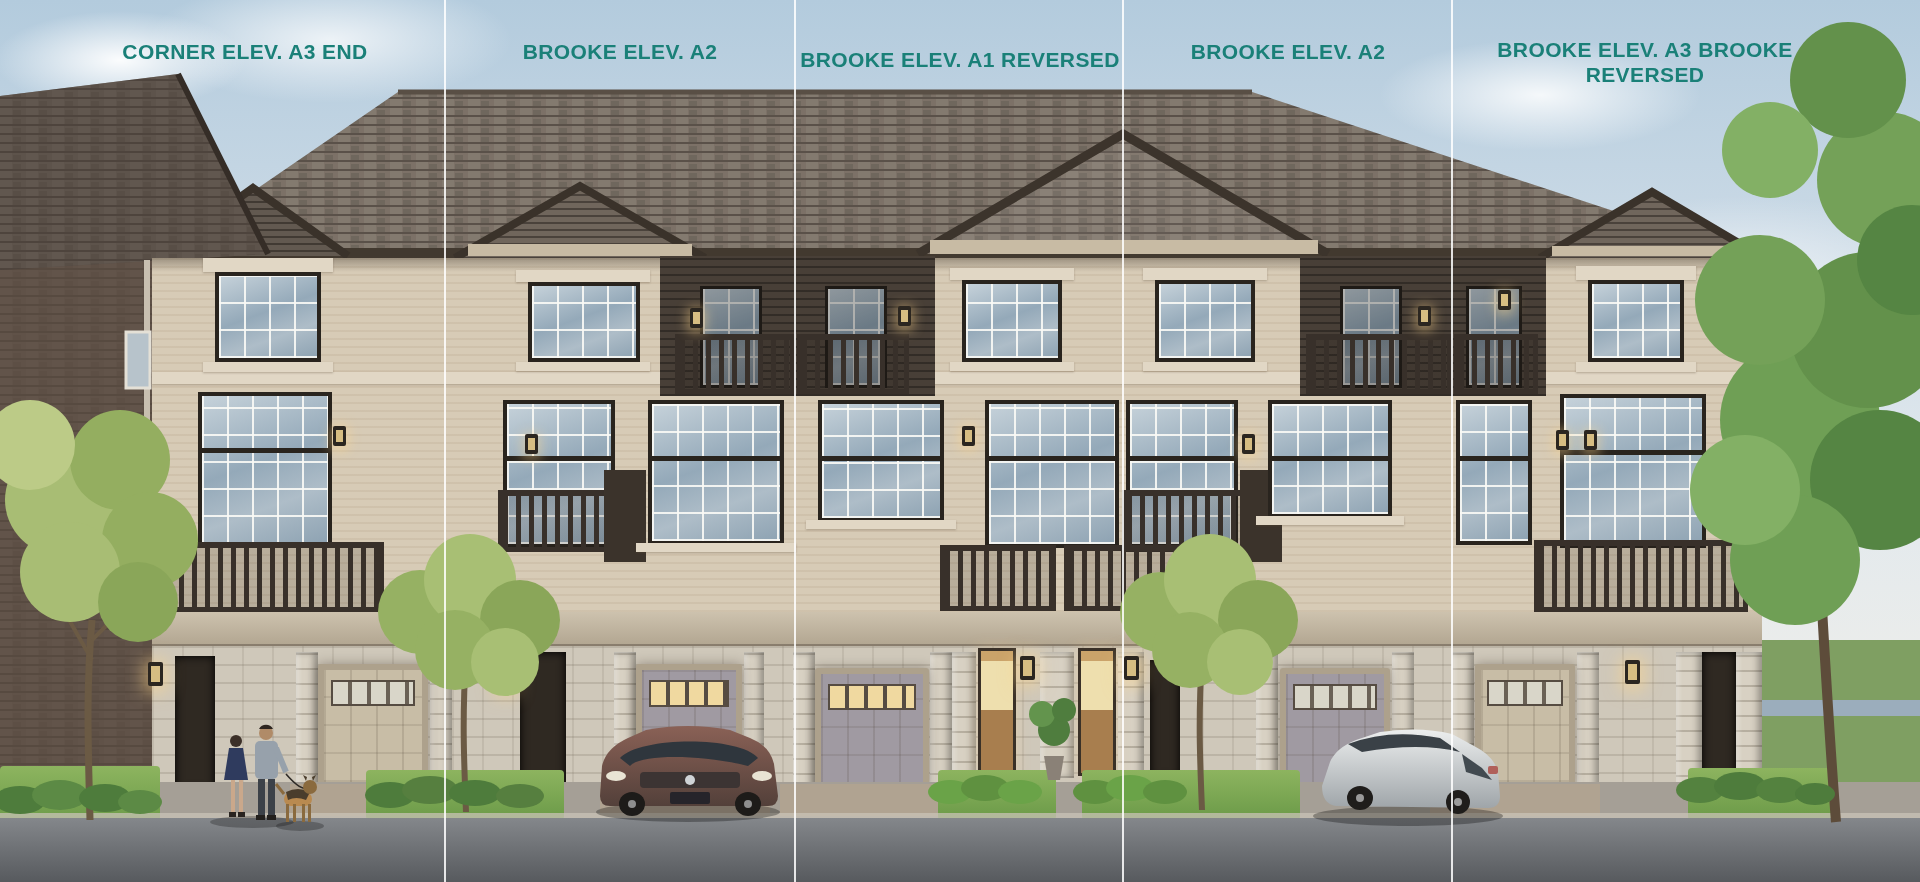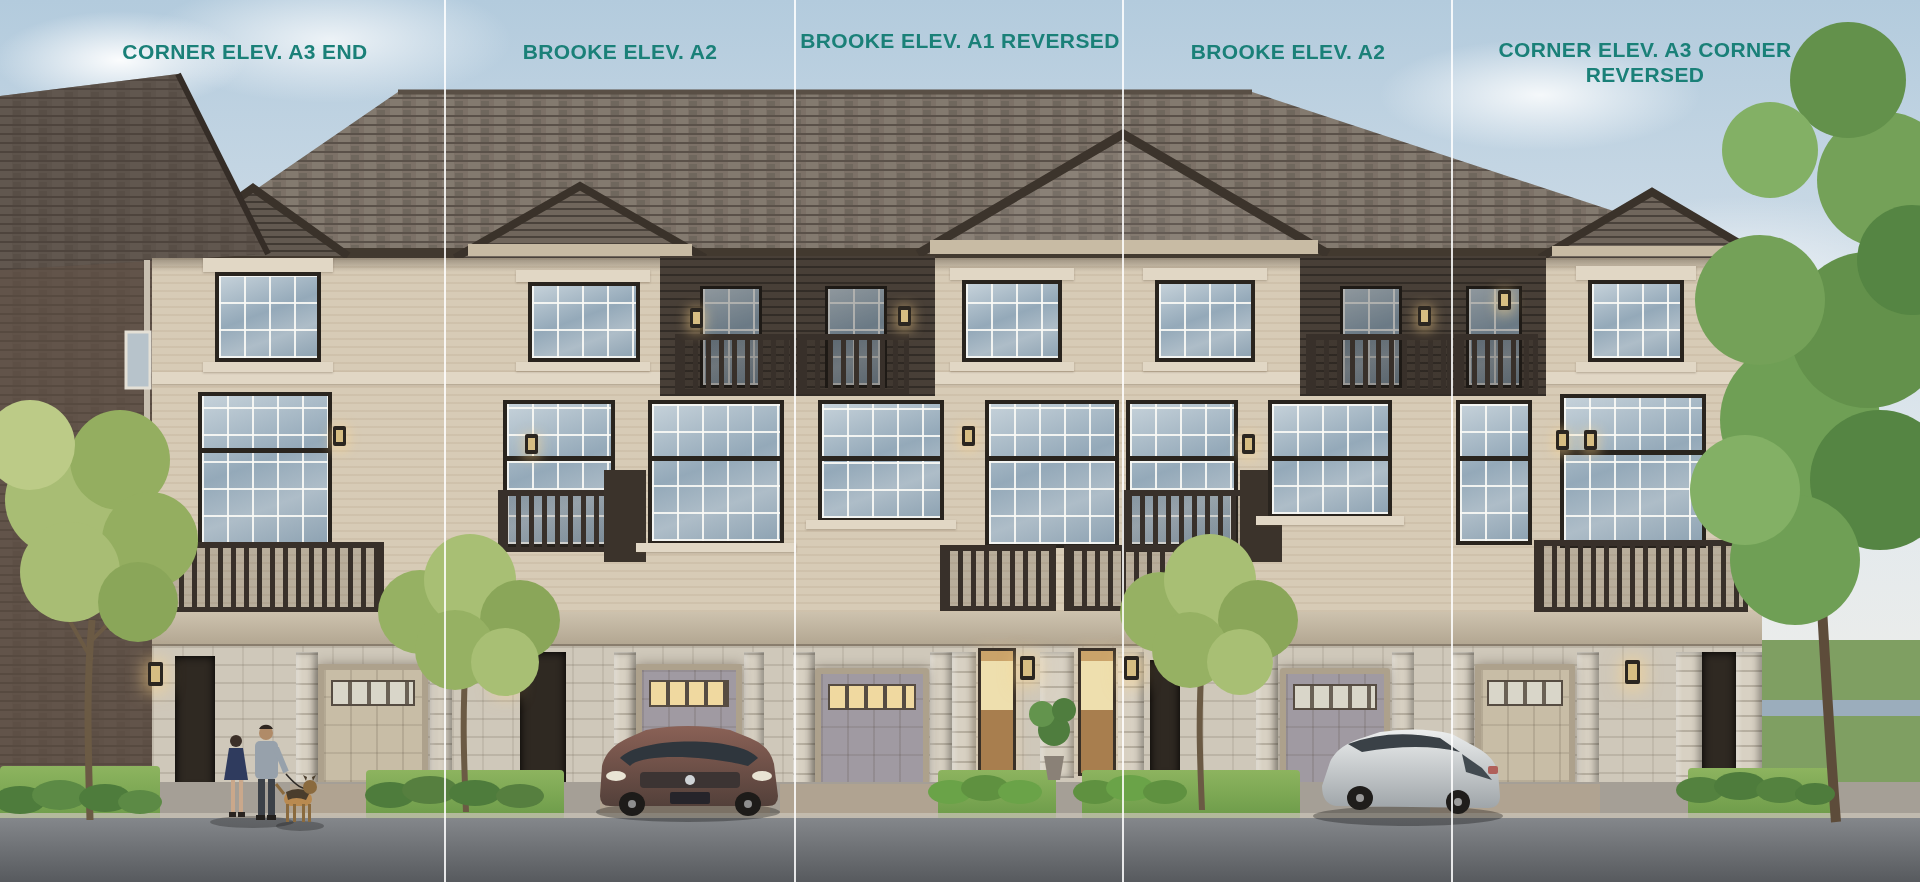--- a/index.html
+++ b/index.html
@@ -425,17 +425,17 @@
     </g>
   </svg>
 
   <div class="divline" style="left:444px"></div>
   <div class="divline" style="left:794px"></div>
   <div class="divline" style="left:1122px"></div>
   <div class="divline" style="left:1451px"></div>
 
   <div class="cap" style="left:40px;top:40px;width:410px">CORNER ELEV. A3 END</div>
   <div class="cap" style="left:450px;top:40px;width:340px">BROOKE ELEV. A2</div>
-  <div class="cap" style="left:800px;top:29px;width:320px">BROOKE ELEV. A1 REVERSED</div>
+  <div class="cap" style="left:800px;top:48px;width:320px">BROOKE ELEV. A1 REVERSED</div>
   <div class="cap" style="left:1128px;top:40px;width:320px">BROOKE ELEV. A2</div>
-  <div class="cap" style="left:1460px;top:38px;width:370px">CORNER ELEV. A3 CORNER REVERSED</div>
+  <div class="cap" style="left:1460px;top:38px;width:370px">BROOKE ELEV. A3 BROOKE REVERSED</div>
 
 </div>
 
 </body></html>

